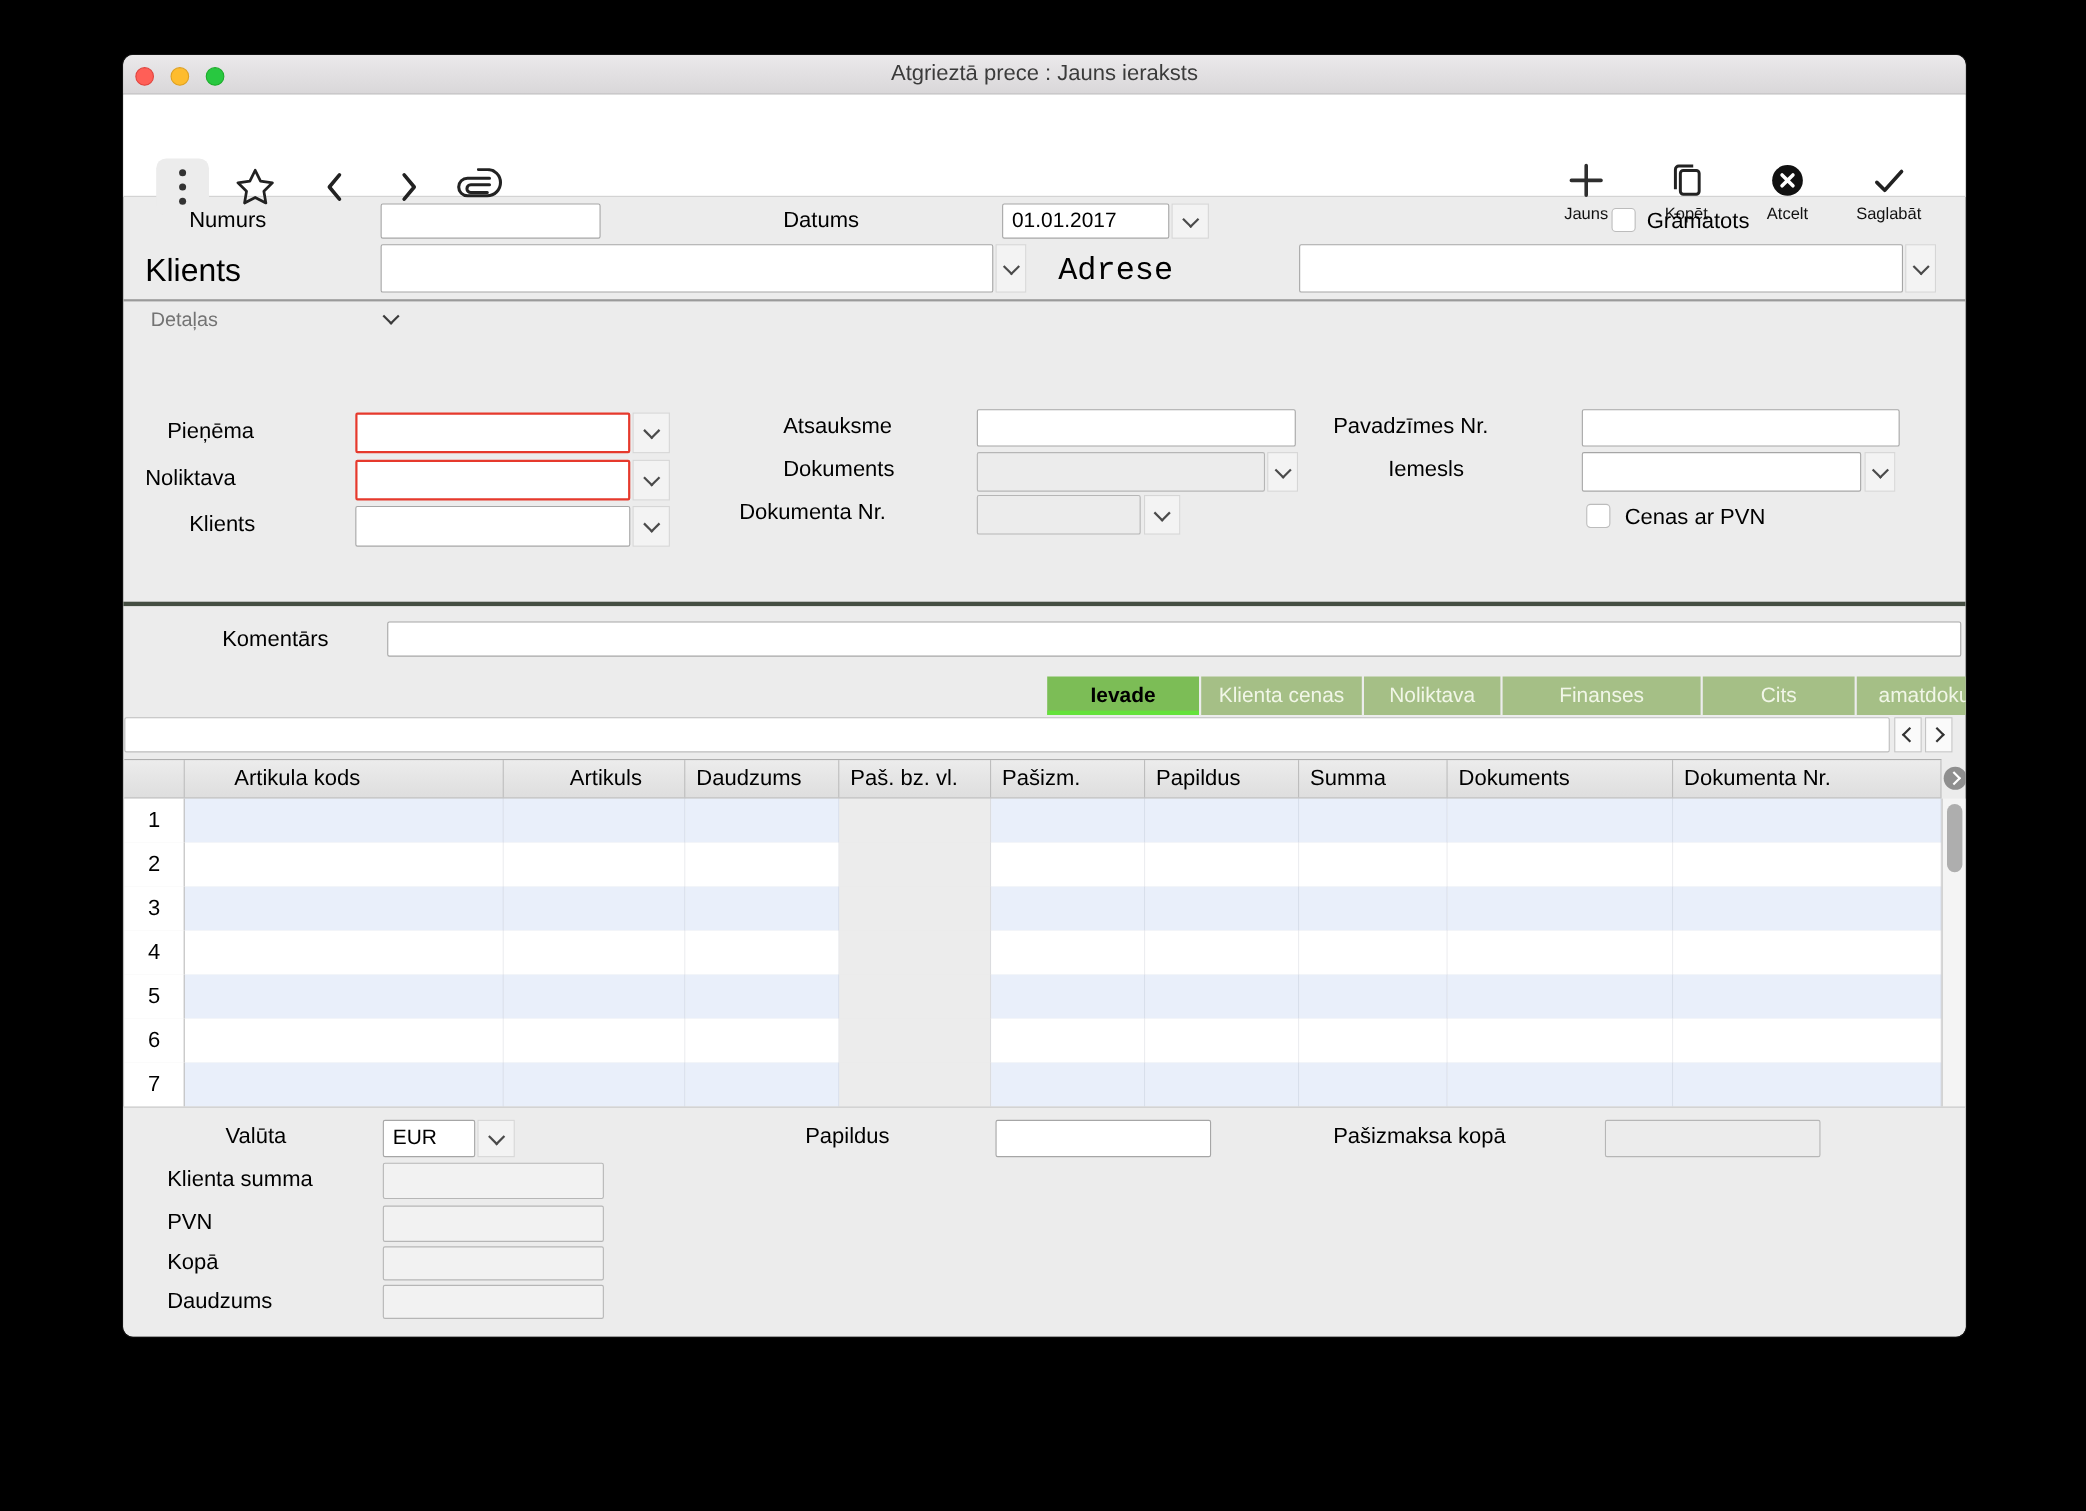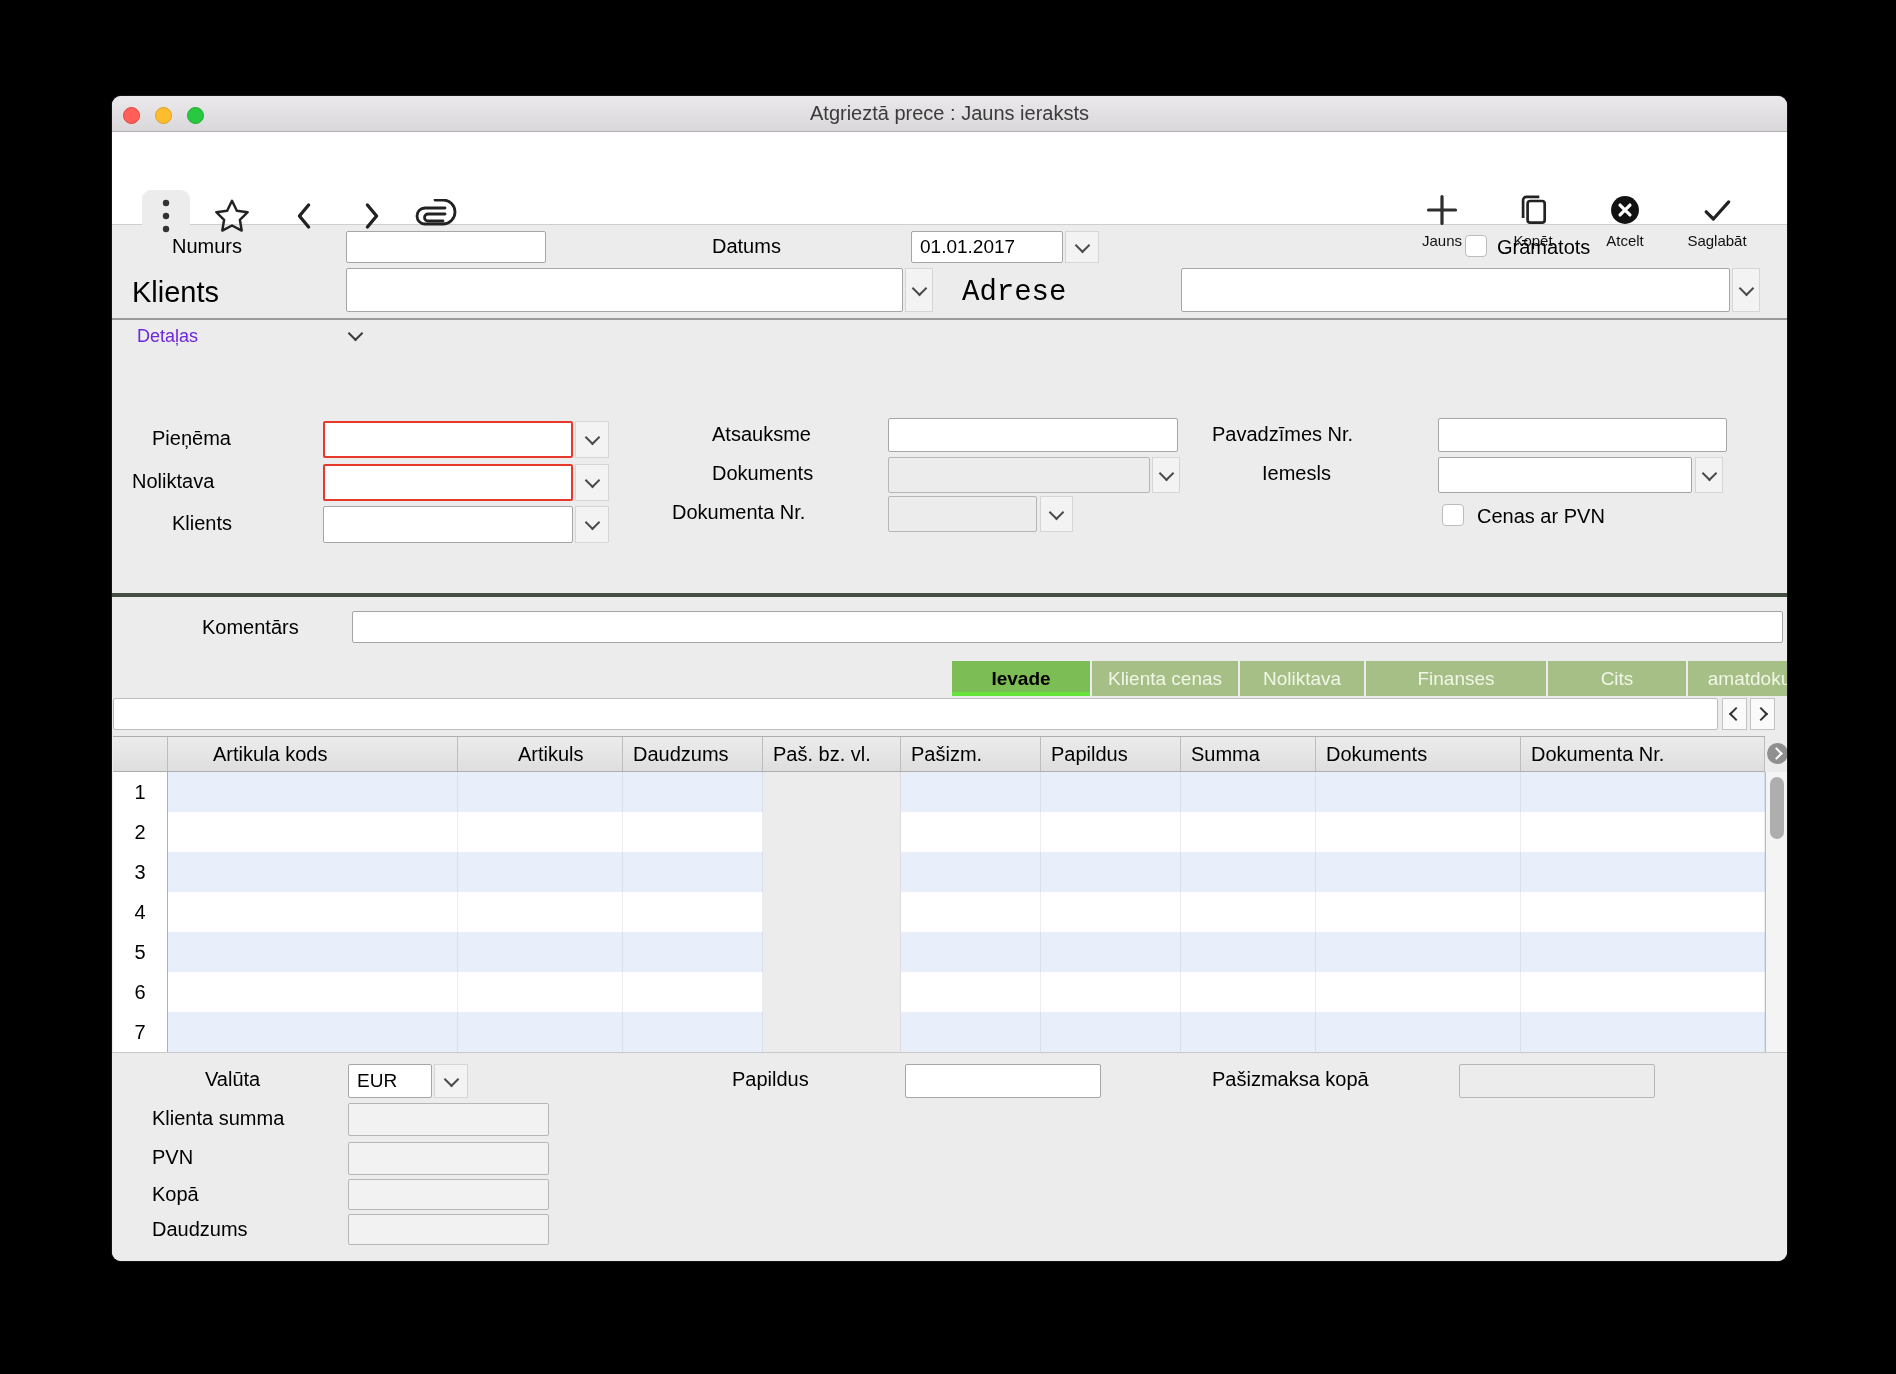--- a/index.html
+++ b/index.html
@@ -1,32 +1,32 @@
 <!DOCTYPE html>
 <html><head>
 <meta charset="utf-8">
 <style>
   html,body{margin:0;padding:0;}
   body{width:1896px;height:1374px;background:#000;font-family:"Liberation Sans",sans-serif;position:relative;overflow:hidden;}
-  .win{position:absolute;left:112px;top:50px;width:1675px;height:1165px;background:#ececec;border-radius:9px;overflow:hidden;box-shadow:0 0 0 1px rgba(255,255,255,0.08);margin-top:46px;}
+  .win{position:absolute;left:112px;top:50px;width:1675px;height:1165px;background:#ececec;border-radius:9px;overflow:hidden;box-shadow:0 0 0 1px rgba(255,255,255,0.08);}
   
   .titlebar{position:absolute;left:0;top:0;width:100%;height:36px;background:linear-gradient(#ebe9eb,#d9d7d9);border-bottom:1px solid #b2b0b2;box-sizing:border-box;}
   .title{position:absolute;left:0;right:0;top:6px;text-align:center;font-size:20px;color:#3b3b3b;}
   .light{position:absolute;top:11px;width:17px;height:17px;border-radius:50%;box-sizing:border-box;}
   
   .toolbar{position:absolute;left:0;top:36px;width:100%;height:93px;background:#fff;border-bottom:1px solid #cfcfcf;box-sizing:border-box;}
   .ticon{position:absolute;top:62px;width:40px;height:44px;display:flex;align-items:center;justify-content:center;}
   .kebabbg{position:absolute;left:30px;top:58px;width:48px;height:52px;background:#ececec;border-radius:9px;}
   .action{position:absolute;top:60px;width:90px;text-align:center;}
   .action svg{display:block;margin:0 auto;}
   .action .alabel{font-size:15px;color:#111;margin-top:4px;}
   
   .lbl{position:absolute;font-size:20px;color:#000;text-align:left;white-space:nowrap;}
   .biglbl{font-size:29px;}
-  .seclbl{font-size:18px;color:#6d28d9;}
+  .seclbl{font-size:18px;color:#737373;}
   input.inp{position:absolute;background:#fff;border:1.5px solid #a6a6a6;border-radius:2px;font-family:"Liberation Sans",sans-serif;font-size:19px;padding:0 8px;box-sizing:border-box;outline:none;color:#000;}
   input.dis{background:#ececec;border-color:#b6b6b6;}
   input.faint{background:#f2f2f2;border-color:#b6b6b6;}
   input.req{border:2.5px solid #e6392c;}
   .ddbtn{position:absolute;background:#f3f3f3;border:1px solid #d6d6d6;display:flex;align-items:center;justify-content:center;box-sizing:border-box;cursor:pointer;}
   .chev{width:9px;height:9px;border-right:2.5px solid #4a4a4a;border-bottom:2.5px solid #4a4a4a;transform:rotate(45deg);margin-top:-4px;}
   .chevL{width:8px;height:8px;border-right:2.5px solid #333;border-bottom:2.5px solid #333;transform:rotate(135deg);margin-left:3px;}
   .chevR{width:8px;height:8px;border-right:2.5px solid #333;border-bottom:2.5px solid #333;transform:rotate(-45deg);margin-right:3px;}
   .cbx{position:absolute;width:22px;height:22px;background:#fff;border:1.5px solid #bcbcbc;border-radius:4px;box-sizing:border-box;cursor:pointer;}
   .divider{position:absolute;left:0;width:100%;height:2px;background:#9a9a9a;}

